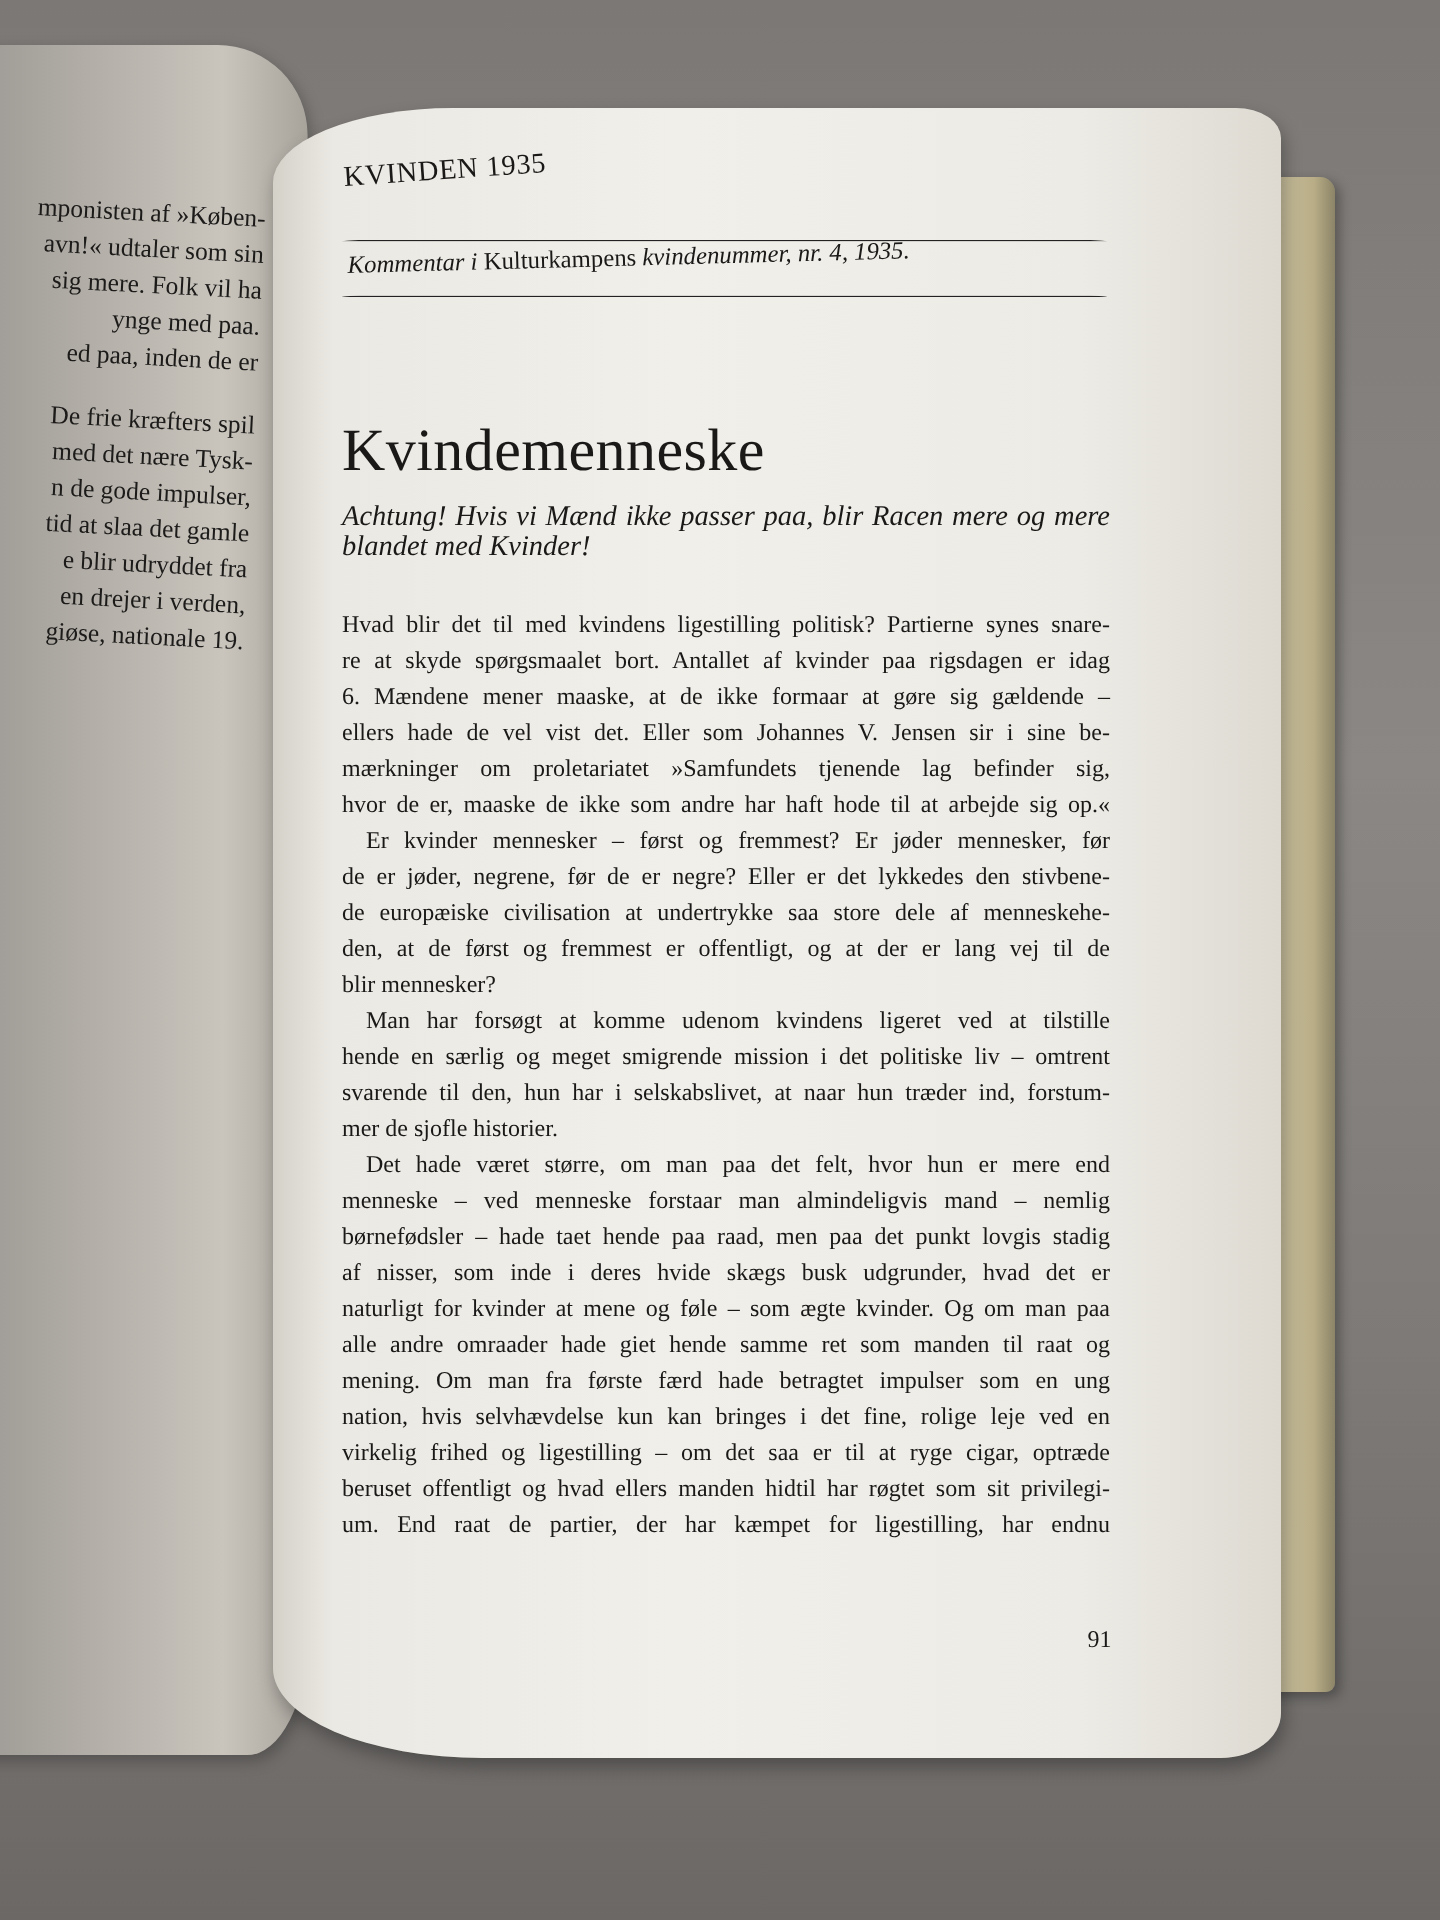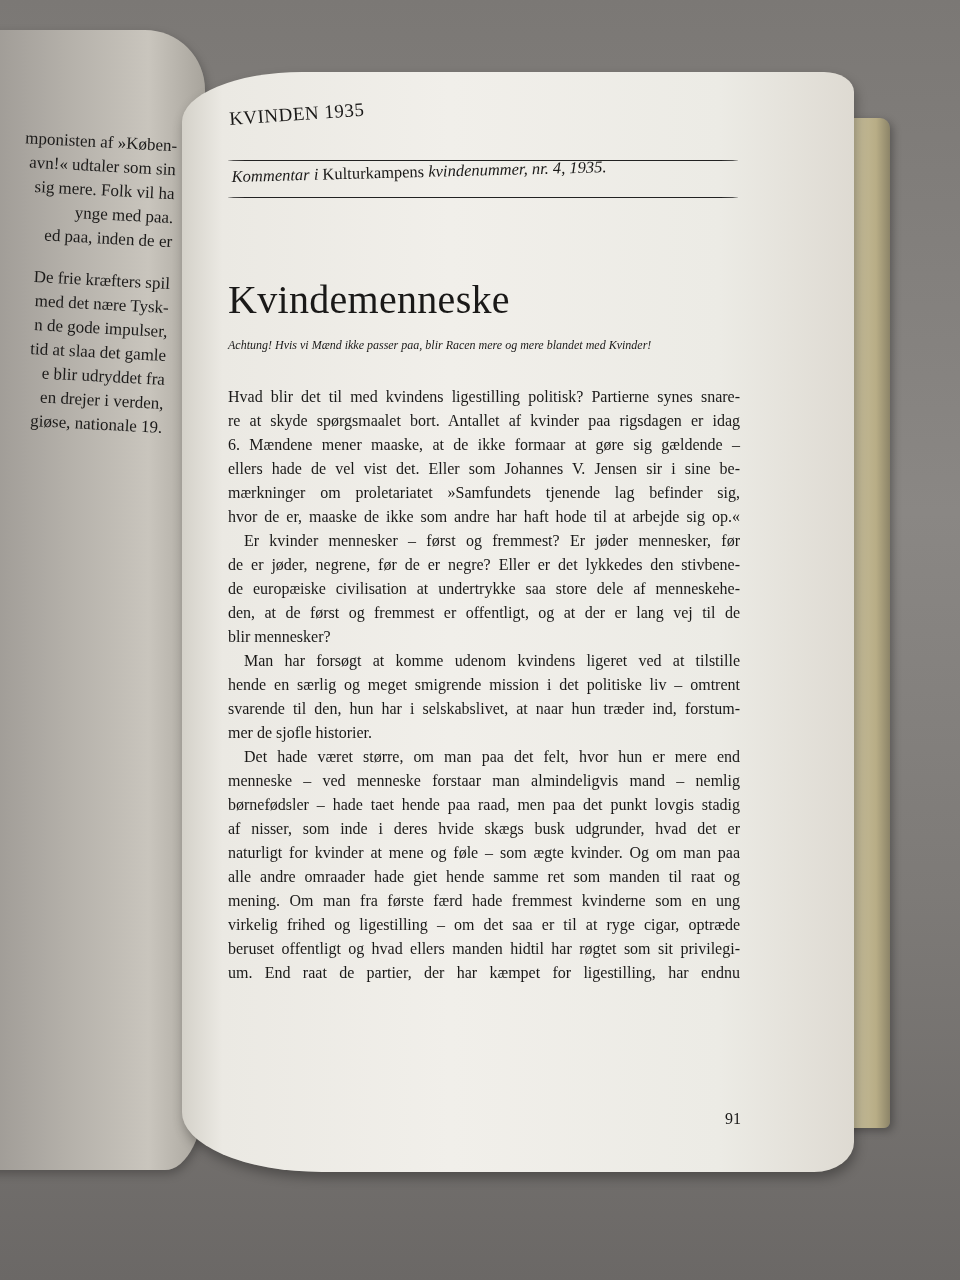--- a/index.html
+++ b/index.html
@@ -50,30 +50,30 @@
     .source {
       font-size: 16.5px; margin: 6px 0 10px 4px; white-space: nowrap;
       transform: rotate(-1.5deg); transform-origin: left bottom;
     }
     .source i { font-style: italic; }
     .title {
       font-size: 40px; font-weight: normal; margin: 78px 0 12px 0;
       letter-spacing: 0.3px;
     }
     .epigraph {
-      font-style: italic; font-size: 12px; line-height: 20px; margin: 0 0 30px 0;
+      font-style: italic; font-size: 19px; line-height: 20px; margin: 0 0 30px 0;
       text-align: justify;
     }
     .body-text { font-size: 16px; line-height: 24px; text-align: justify; }
     .body-text p { margin: 0; }
     .body-text .line { display: block; white-space: nowrap; text-align-last: justify; text-align: justify; }
     .body-text .line.last { text-align-last: left; }
     .indent { padding-left: 16px; }
     .page-number {
-      position: absolute; left: 725px; top: 1085px; font-size: 16px; color: #1a1918; margin-top: 25px;
+      position: absolute; left: 725px; top: 1085px; font-size: 16px; color: #1a1918;
     }
   </style>
 </head>
 <body>
 
 <div class="left-page">
   <div class="left-text">
     <p>mponisten af »Køben-</p>
     <p>avn!« udtaler som sin</p>
     <p>sig mere. Folk vil ha</p>
@@ -128,21 +128,22 @@
       <span class="line">svarende til den, hun har i selskabslivet, at naar hun træder ind, forstum-</span>
       <span class="line last">mer de sjofle historier.</span>
     </p>
     <p>
       <span class="line indent">Det hade været større, om man paa det felt, hvor hun er mere end</span>
       <span class="line">menneske – ved menneske forstaar man almindeligvis mand – nemlig</span>
       <span class="line">børnefødsler – hade taet hende paa raad, men paa det punkt lovgis stadig</span>
       <span class="line">af nisser, som inde i deres hvide skægs busk udgrunder, hvad det er</span>
       <span class="line">naturligt for kvinder at mene og føle – som ægte kvinder. Og om man paa</span>
       <span class="line">alle andre omraader hade giet hende samme ret som manden til raat og</span>
-      <span class="line">mening. Om man fra første færd hade fremmest kvinderne som en ung</span>
+      <span class="line">mening. Om man fra første færd hade betragtet impulser som en ung</span>
+      <span class="line">nation, hvis selvhævdelse kun kan bringes i det fine, rolige leje ved en</span>
       <span class="line">virkelig frihed og ligestilling – om det saa er til at ryge cigar, optræde</span>
       <span class="line">beruset offentligt og hvad ellers manden hidtil har røgtet som sit privilegi-</span>
       <span class="line">um. End raat de partier, der har kæmpet for ligestilling, har endnu</span>
     </p>
   </div>
 </div>
 
 <div class="page-number">91</div>
 
 </body></html>

